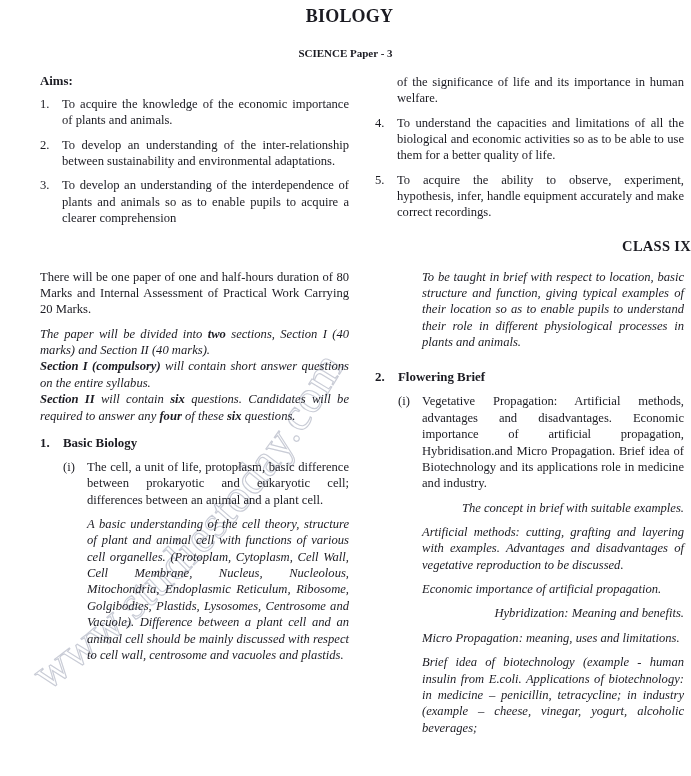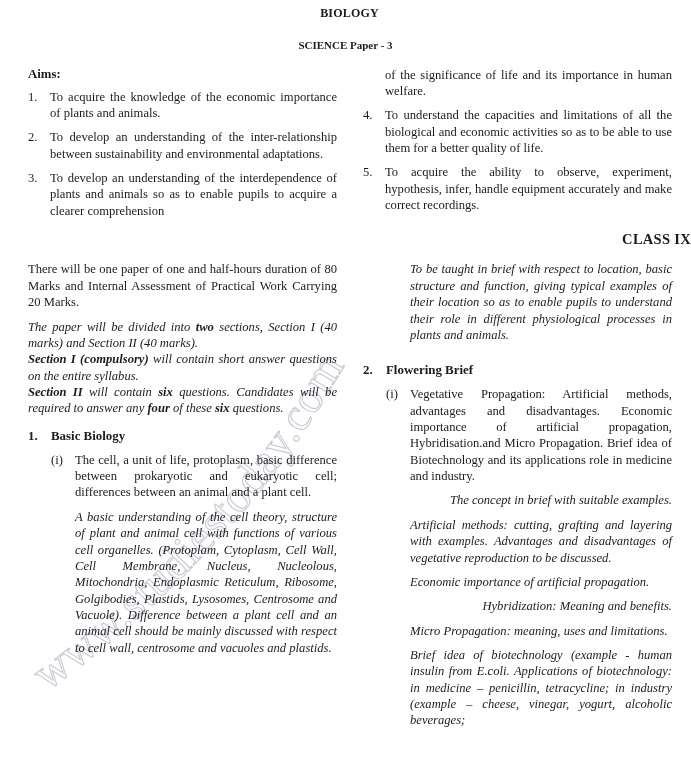--- a/index.html
+++ b/index.html
@@ -36,21 +36,21 @@
   
   .page {
     position: relative;
     z-index: 10;
     padding: 0;
   }
 
   .doc-title {
     text-align: center;
     font-weight: bold;
-    font-size: 12px;
+    font-size: 18px;
     letter-spacing: 0.2px;
     margin: 6px 0 0 8px;
     line-height: 1.2;
   }
   .doc-subtitle {
     text-align: center;
     font-weight: bold;
     font-size: 11px;
     margin: 19px 0 0 0;
     line-height: 1.2;
@@ -61,21 +61,21 @@
     font-size: 14.5px;
     letter-spacing: 0.3px;
     margin: 0;
     line-height: 1.2;
   }
 
   
   .cols {
     display: flex;
     gap: 26px;
-    padding: 0 22px 0 28px;
+    padding: 0 22px 0 40px;
     box-sizing: border-box;
     width: 691px;
   }
   .col {
     width: 309px;
     flex: 0 0 309px;
   }
 
   p, div.para {
     margin: 0;

